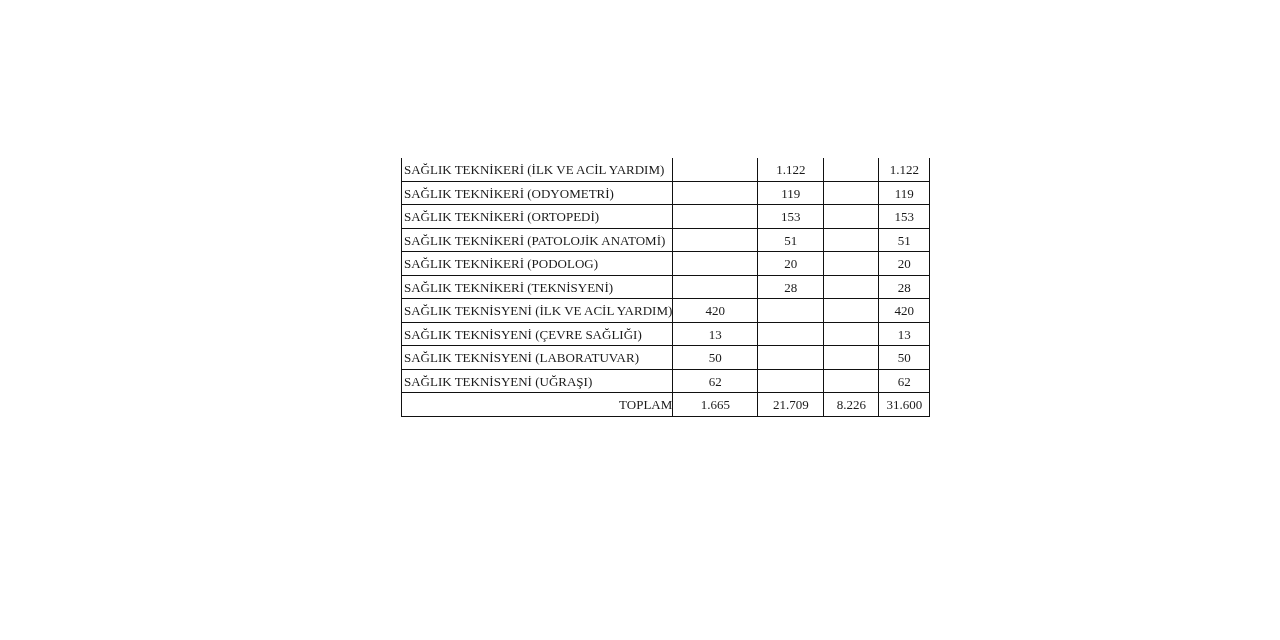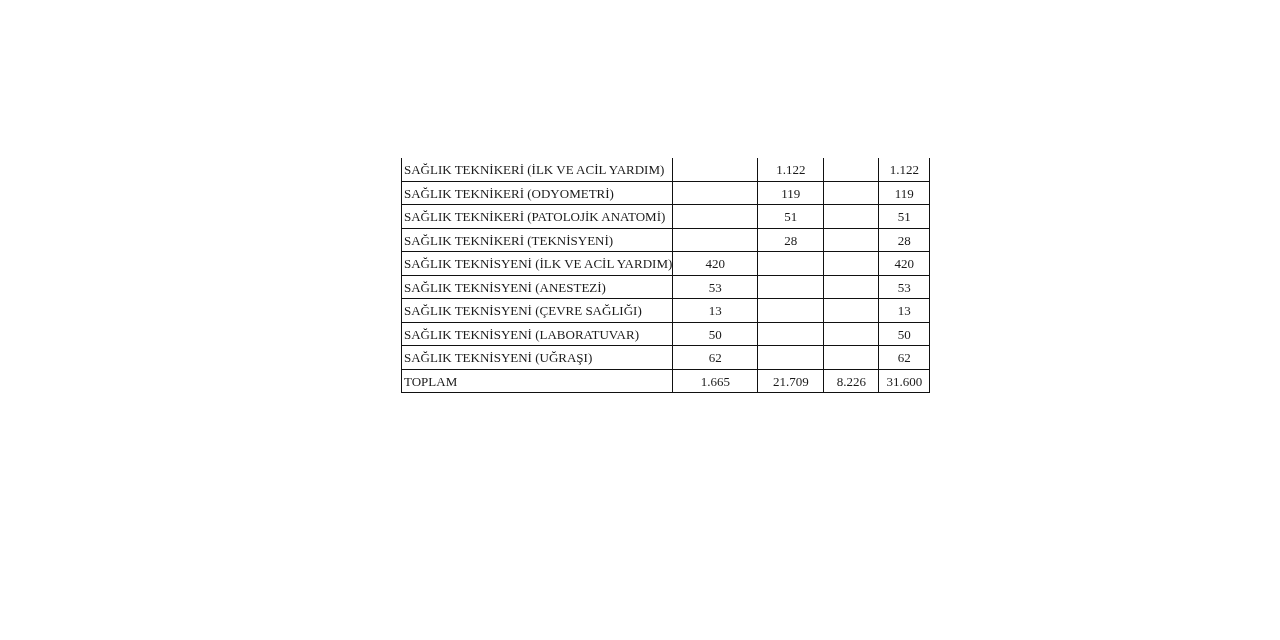--- a/index.html
+++ b/index.html
@@ -22,21 +22,21 @@
       white-space: nowrap;
       line-height: 12px;
     }
     .doc-table tr:first-child td { border-top: none; }
     .doc-table td.name { width: 218px; text-align: left; padding-left: 2px; padding-top: 2px; }
     .doc-table td.num { text-align: center; padding-top: 2px; }
     .doc-table td.c1 { width: 84px; }
     .doc-table td.c2 { width: 65px; }
     .doc-table td.c3 { width: 54px; }
     .doc-table td.c4 { width: 50px; }
-    .doc-table td.total-label { text-align: left; }
+    .doc-table td.total-label { text-align: right; }
   </style>
 </head>
 <body>
 
 <table class="doc-table">
   <tbody>
     <tr>
       <td class="name">SAĞLIK TEKNİKERİ (İLK VE ACİL YARDIM)</td>
       <td class="num c1"></td>
       <td class="num c2">1.122</td>
@@ -44,46 +44,53 @@
       <td class="num c4">1.122</td>
     </tr>
     <tr>
       <td class="name">SAĞLIK TEKNİKERİ (ODYOMETRİ)</td>
       <td class="num c1"></td>
       <td class="num c2">119</td>
       <td class="num c3"></td>
       <td class="num c4">119</td>
     </tr>
     <tr>
+      <td class="name">SAĞLIK TEKNİKERİ (ORTOPEDİ)</td>
+      <td class="num c1"></td>
+      <td class="num c2">153</td>
+      <td class="num c3"></td>
+      <td class="num c4">153</td>
+    </tr>
+    <tr>
       <td class="name">SAĞLIK TEKNİKERİ (PATOLOJİK ANATOMİ)</td>
       <td class="num c1"></td>
       <td class="num c2">51</td>
       <td class="num c3"></td>
       <td class="num c4">51</td>
+    </tr>
+    <tr>
+      <td class="name">SAĞLIK TEKNİKERİ (PODOLOG)</td>
+      <td class="num c1"></td>
+      <td class="num c2">20</td>
+      <td class="num c3"></td>
+      <td class="num c4">20</td>
     </tr>
     <tr>
       <td class="name">SAĞLIK TEKNİKERİ (TEKNİSYENİ)</td>
       <td class="num c1"></td>
       <td class="num c2">28</td>
       <td class="num c3"></td>
       <td class="num c4">28</td>
     </tr>
     <tr>
       <td class="name">SAĞLIK TEKNİSYENİ (İLK VE ACİL YARDIM)</td>
       <td class="num c1">420</td>
       <td class="num c2"></td>
       <td class="num c3"></td>
       <td class="num c4">420</td>
-    </tr>
-    <tr>
-      <td class="name">SAĞLIK TEKNİSYENİ (ANESTEZİ)</td>
-      <td class="num c1">53</td>
-      <td class="num c2"></td>
-      <td class="num c3"></td>
-      <td class="num c4">53</td>
     </tr>
     <tr>
       <td class="name">SAĞLIK TEKNİSYENİ (ÇEVRE SAĞLIĞI)</td>
       <td class="num c1">13</td>
       <td class="num c2"></td>
       <td class="num c3"></td>
       <td class="num c4">13</td>
     </tr>
     <tr>
       <td class="name">SAĞLIK TEKNİSYENİ (LABORATUVAR)</td>

